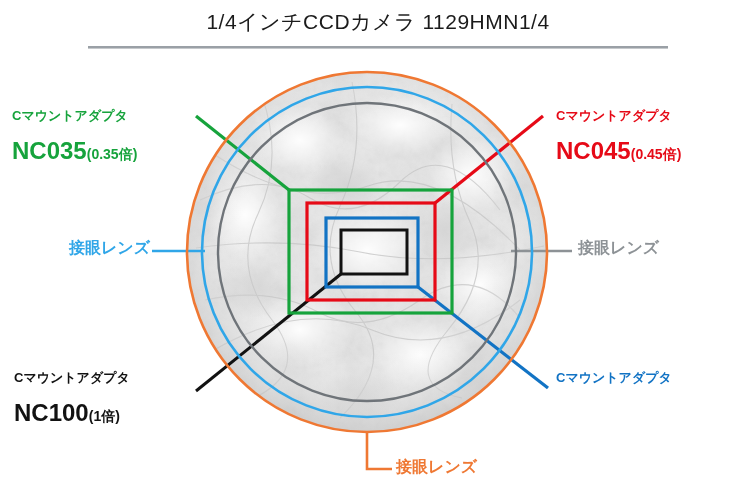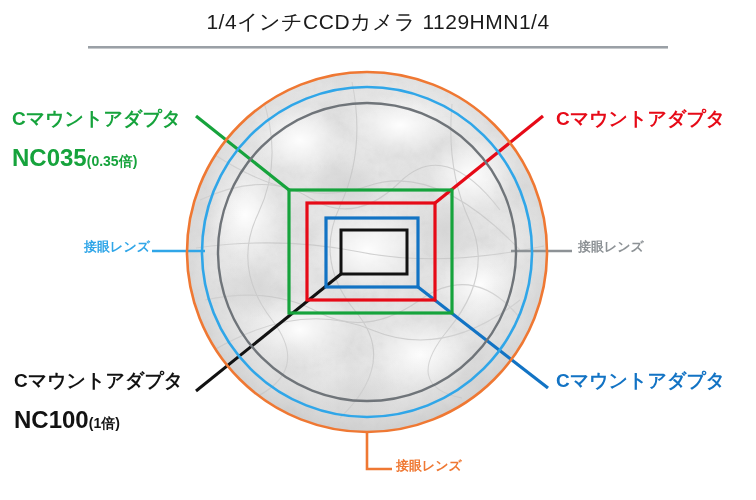--- a/index.html
+++ b/index.html
@@ -54,40 +54,40 @@
     background: linear-gradient(to bottom, #9aa0a6 0%, #9aa0a6 50%, #c6c9cc 51%, #c6c9cc 100%);
   }
 
   
   .label {
     position: absolute;
     white-space: nowrap;
     line-height: 1.18;
   }
   .label .l1 {
-    font-size: 19px;
+    font-size: 13px;
     font-weight: bold;
     display: block;
   }
   .label .l2 {
     font-size: 24px;
     font-weight: bold;
     display: block;
     margin-top: 14px;
   }
   .label .mult {
     font-size: 14px;
     font-weight: bold;
   }
 
   
   .label.eyep .e1,
   .label.eyep .e2 {
     display: block;
-    font-size: 13px;
+    font-size: 16px;
     font-weight: bold;
   }
 
   .c-green  { color: #16a33c; }
   .c-red    { color: #e60a17; }
   .c-blue   { color: #1273c4; }
   .c-black  { color: #121212; }
   .c-lblue  { color: #30a6e8; }
   .c-gray   { color: #8d9296; }
   .c-orange { color: #ef7833; }
@@ -201,20 +201,21 @@
     <rect x="341" y="230" width="66" height="44" fill="none" stroke="#121212" stroke-width="3.0"></rect>
   </svg>
 
   <div class="label ta-left c-green" style="left:12px; top:108px;">
     <span class="l1">Cマウントアダプタ</span>
     <span class="l2"><span>NC035</span><span class="mult">(0.35倍)</span></span>
   </div>
 
   <div class="label ta-left c-red" style="left:556px; top:108px;">
     <span class="l1">Cマウントアダプタ</span>
+    <span class="l2"><span>NC045</span><span class="mult">(0.45倍)</span></span>
   </div>
 
   <div class="label eyep ta-right c-lblue" style="left:0px; top:239px; width:150px;">
     <span class="e1">接眼レンズ</span>
   </div>
 
   <div class="label eyep ta-left c-gray" style="left:578px; top:239px;">
     <span class="e1">接眼レンズ</span>
   </div>
 

